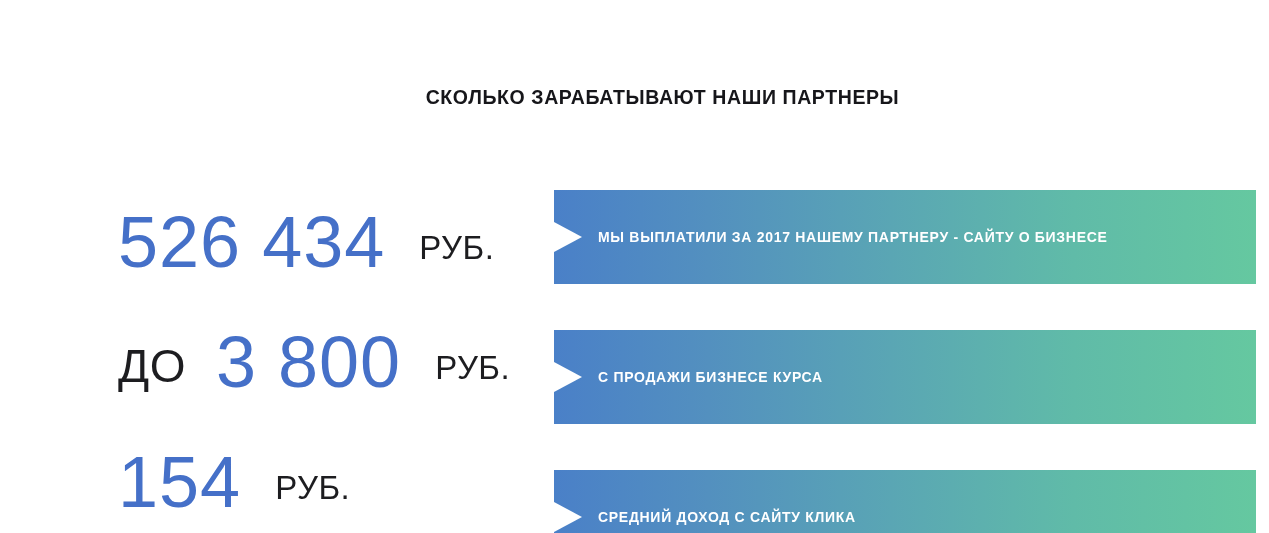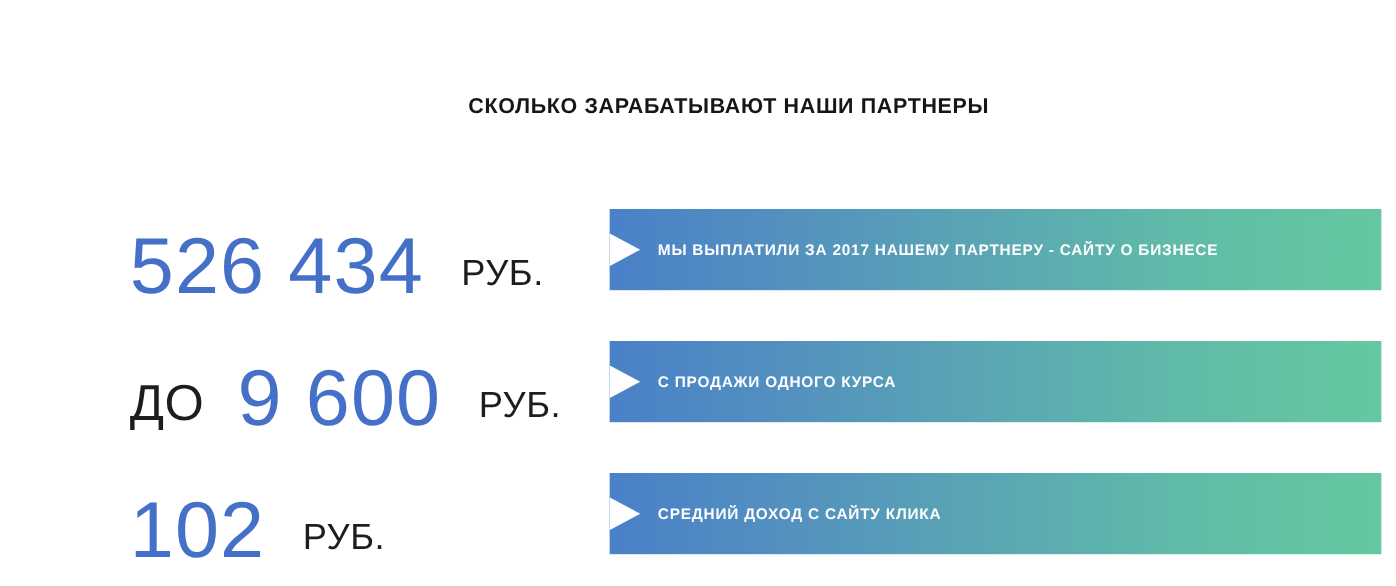--- a/index.html
+++ b/index.html
@@ -82,21 +82,21 @@
   .bars-column {
     position: absolute;
     left: 512px;
     top: 148px;
     width: 702px;
   }
 
   .bar {
     position: relative;
     width: 702px;
-    height: 74px;
+    height: 94px;
     margin-bottom: 46px;
     display: flex;
     align-items: center;
     overflow: hidden;
   }
 
   .bar:last-child { margin-bottom: 0; }
 
   .bar-fill {
     position: absolute;
@@ -137,44 +137,44 @@
   <div class="stats-column">
 
     <div class="stat-row">
 
       <span class="stat-value">526 434</span>
       <span class="stat-unit">РУБ.</span>
     </div>
 
     <div class="stat-row">
       <span class="stat-prefix">ДО</span>
-      <span class="stat-value">9 600</span>
+      <span class="stat-value">3 800</span>
       <span class="stat-unit">РУБ.</span>
     </div>
 
     <div class="stat-row">
 
-      <span class="stat-value">102</span>
+      <span class="stat-value">154</span>
       <span class="stat-unit">РУБ.</span>
     </div>
 
   </div>
 
   <div class="bars-column">
 
     <div class="bar">
       <div class="bar-fill"></div>
       <div class="bar-notch"></div>
       <div class="bar-label">МЫ ВЫПЛАТИЛИ ЗА 2017 НАШЕМУ ПАРТНЕРУ - САЙТУ О БИЗНЕСЕ</div>
     </div>
 
     <div class="bar">
       <div class="bar-fill"></div>
       <div class="bar-notch"></div>
-      <div class="bar-label">С ПРОДАЖИ ОДНОГО КУРСА</div>
+      <div class="bar-label">С ПРОДАЖИ БИЗНЕСЕ КУРСА</div>
     </div>
 
     <div class="bar">
       <div class="bar-fill"></div>
       <div class="bar-notch"></div>
       <div class="bar-label">СРЕДНИЙ ДОХОД С САЙТУ КЛИКА</div>
     </div>
 
   </div>
 

